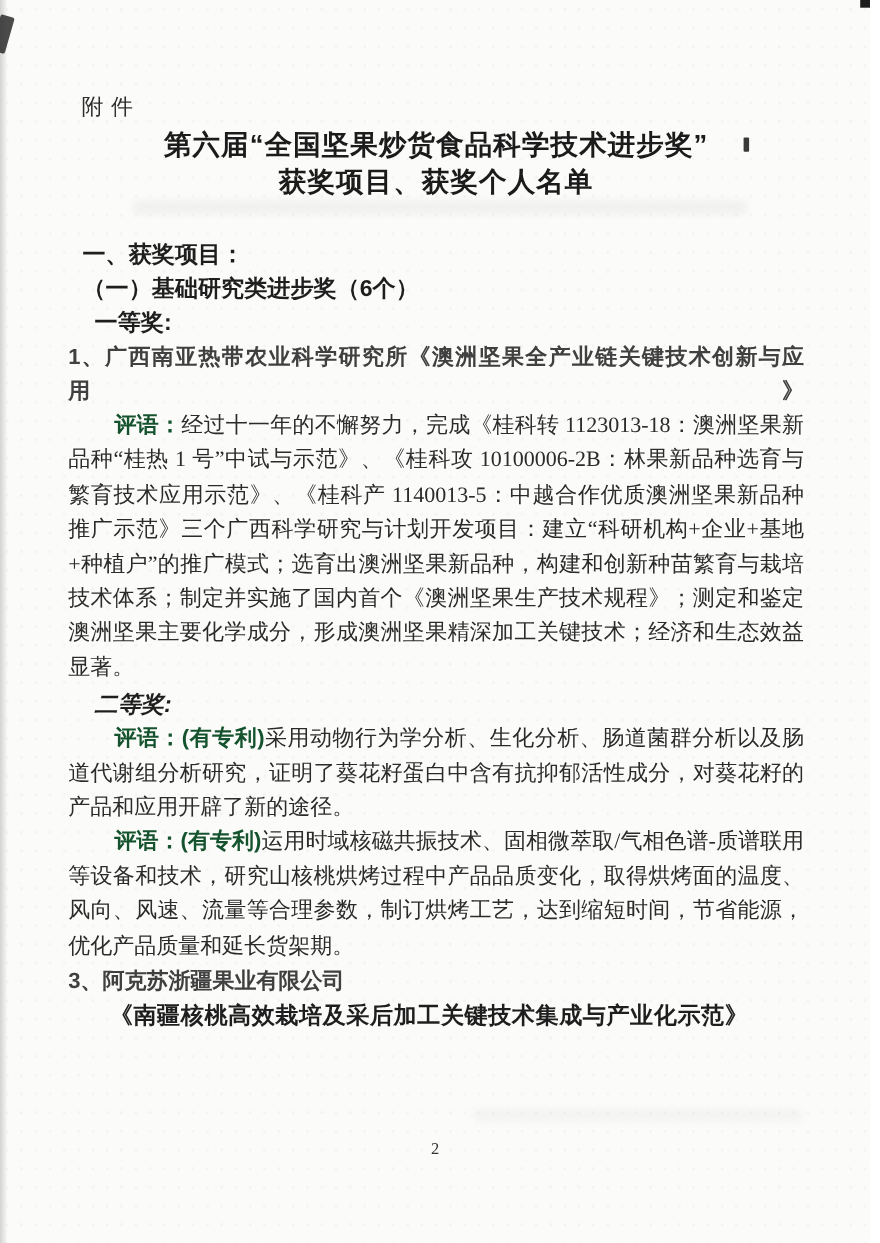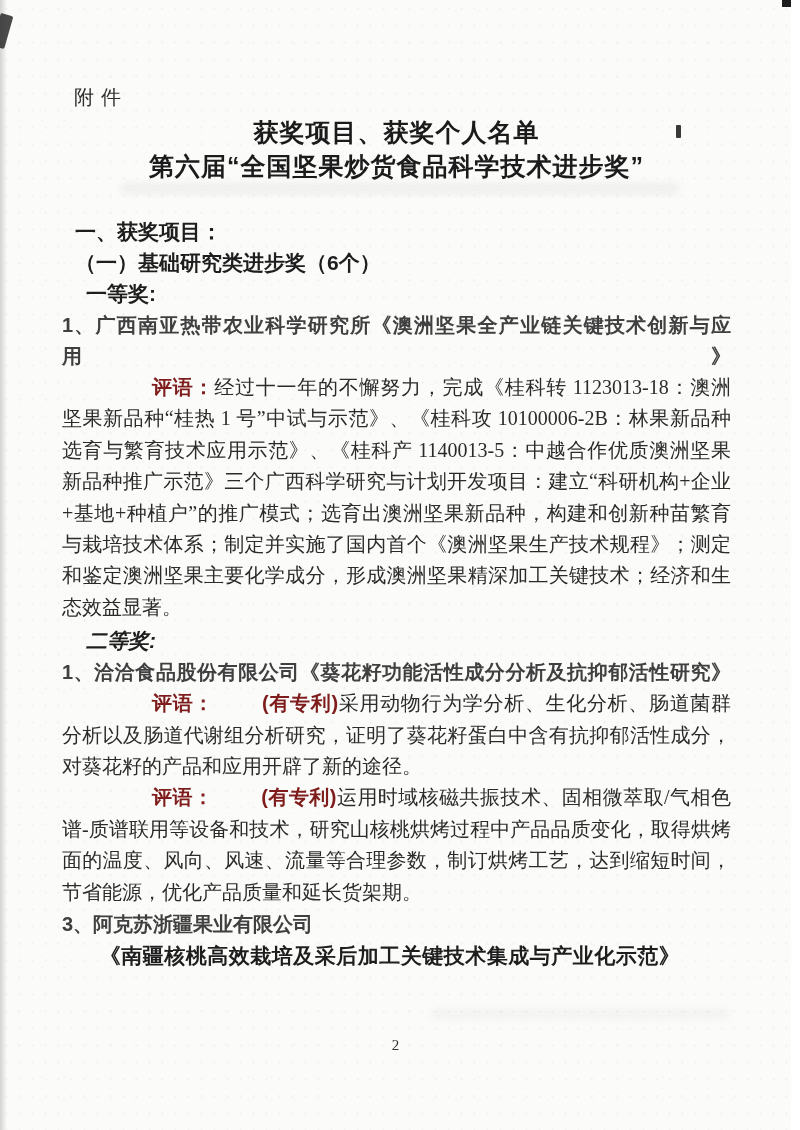--- a/index.html
+++ b/index.html
@@ -108,22 +108,21 @@
     margin: 0;
     font-size: 20px;
     line-height: 31.4px;
     text-align: justify;
     text-indent: 2.1em;
     color: #2b2b2b;
   }
   .cmt .bl {
     font-family: "Liberation Sans", sans-serif;
     font-weight: 700;
-    color: #7f1d1d;
-    margin-left: 48px;
+    color: #14532d;
   }
 
   .entry-sub {
     font-family: "Liberation Sans", sans-serif;
     font-weight: 700;
     font-size: 21px;
     line-height: 31px;
     text-indent: 1.8em;
     letter-spacing: 0.5px;
     color: #1e1e1e;
@@ -148,34 +147,33 @@
   <div class="mark-tr"></div>
   <div class="mark-dash"></div>
   <div class="smudge-1"></div>
   <div class="smudge-2"></div>
 
   <div class="content">
 
     <div class="attachment">附件</div>
 
     <h1 class="title" style="margin:0;">
+      <span class="tl">第六届“全国坚果炒货食品科学技术进步奖”</span>
       <span class="tl">获奖项目、获奖个人名单</span>
-      <span class="tl">第六届“全国坚果炒货食品科学技术进步奖”</span>
     </h1>
 
     <div class="sec first indent">一、获奖项目：</div>
     <div class="sec indent">（一）基础研究类进步奖（6个）</div>
     <div class="sec">一等奖:</div>
 
     <div class="entry-h fill">1、广西南亚热带农业科学研究所《澳洲坚果全产业链关键技术创新与应用》</div>
     <p class="cmt"><span class="bl">评语：</span><span>经过十一年的不懈努力，完成《桂科转 1123013-18：澳洲坚果新品种“桂热 1 号”中试与示范》、《桂科攻 10100006-2B：林果新品种选育与繁育技术应用示范》、《桂科产 1140013-5：中越合作优质澳洲坚果新品种推广示范》三个广西科学研究与计划开发项目：建立“科研机构+企业+基地+种植户”的推广模式；选育出澳洲坚果新品种，构建和创新种苗繁育与栽培技术体系；制定并实施了国内首个《澳洲坚果生产技术规程》；测定和鉴定澳洲坚果主要化学成分，形成澳洲坚果精深加工关键技术；经济和生态效益显著。</span></p>
 
     <div class="sec prize2">二等奖:</div>
 
-    <div class="entry-h fill">1、洽洽食品股份有限公司《葵花籽功能活性成分分析及抗抑郁活性研究》</div>
     <p class="cmt"><span class="bl">评语：</span><span class="bl">(有专利)</span><span>采用动物行为学分析、生化分析、肠道菌群分析以及肠道代谢组分析研究，证明了葵花籽蛋白中含有抗抑郁活性成分，对葵花籽的产品和应用开辟了新的途径。</span></p>
 
     <p class="cmt"><span class="bl">评语：</span><span class="bl">(有专利)</span><span>运用时域核磁共振技术、固相微萃取/气相色谱-质谱联用等设备和技术，研究山核桃烘烤过程中产品品质变化，取得烘烤面的温度、风向、风速、流量等合理参数，制订烘烤工艺，达到缩短时间，节省能源，优化产品质量和延长货架期。</span></p>
 
     <div class="entry-h">3、阿克苏浙疆果业有限公司</div>
     <div class="entry-sub">《南疆核桃高效栽培及采后加工关键技术集成与产业化示范》</div>
 
   </div>
 
   <div class="pageno">2</div>

